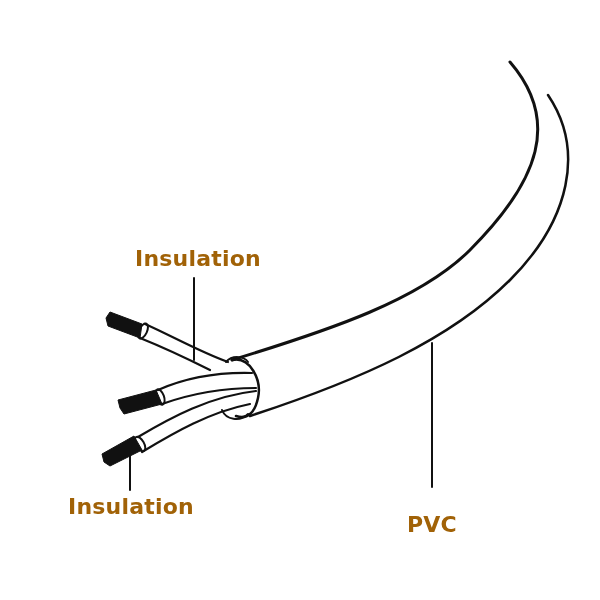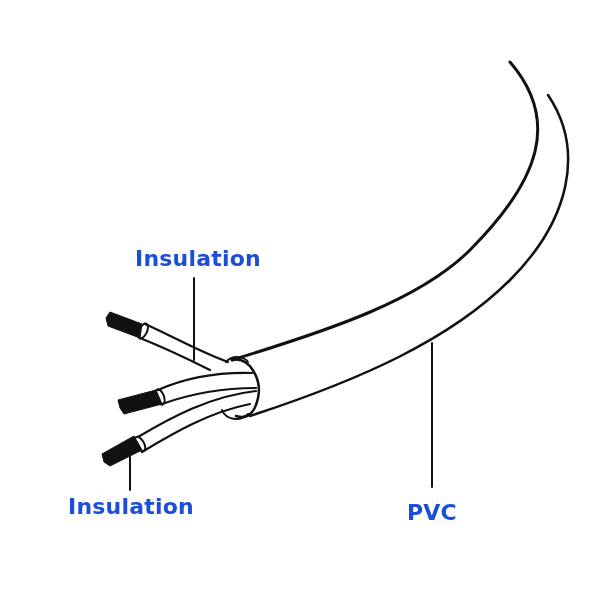--- a/index.html
+++ b/index.html
@@ -2,21 +2,21 @@
 <html><head>
   <meta charset="utf-8">
   <style>
     html, body { margin: 0; padding: 0; background: #ffffff; }
     #canvas { position: relative; width: 600px; height: 600px; background: #ffffff; overflow: hidden; }
     svg { position: absolute; left: 0; top: 0; }
     .label {
       position: absolute;
       font-family: "DejaVu Sans", sans-serif;
       font-weight: bold;
-      color: #1d4ed8;
+      color: #a16207;
       font-size: 22px;
       letter-spacing: 0.2px;
       white-space: nowrap;
     }
   </style>
 </head>
 <body>
 
 <div id="canvas">
   <svg width="600" height="600" viewBox="0 0 600 600">
@@ -49,14 +49,14 @@
 
     <g fill="#111" stroke="#111">
       <path d="M106 318 L 110 312 L 142 324 L 140 338 L 108 326 Z" stroke-width="1"></path>
       <path d="M120 408 L 118 400 L 156 390 L 162 404 L 124 414 Z" stroke-width="1"></path>
       <path d="M104 462 L 102 454 L 134 436 L 142 450 L 110 466 Z" stroke-width="1"></path>
     </g>
   </svg>
 
   <div class="label" style="left:135px; top:246px;">Insulation</div>
   <div class="label" style="left:68px; top:494px;">Insulation</div>
-  <div class="label" style="left:407px; top:500px;">PVC</div>
+  <div class="label" style="left:407px; top:512px;">PVC</div>
 </div>
 
 </body></html>

